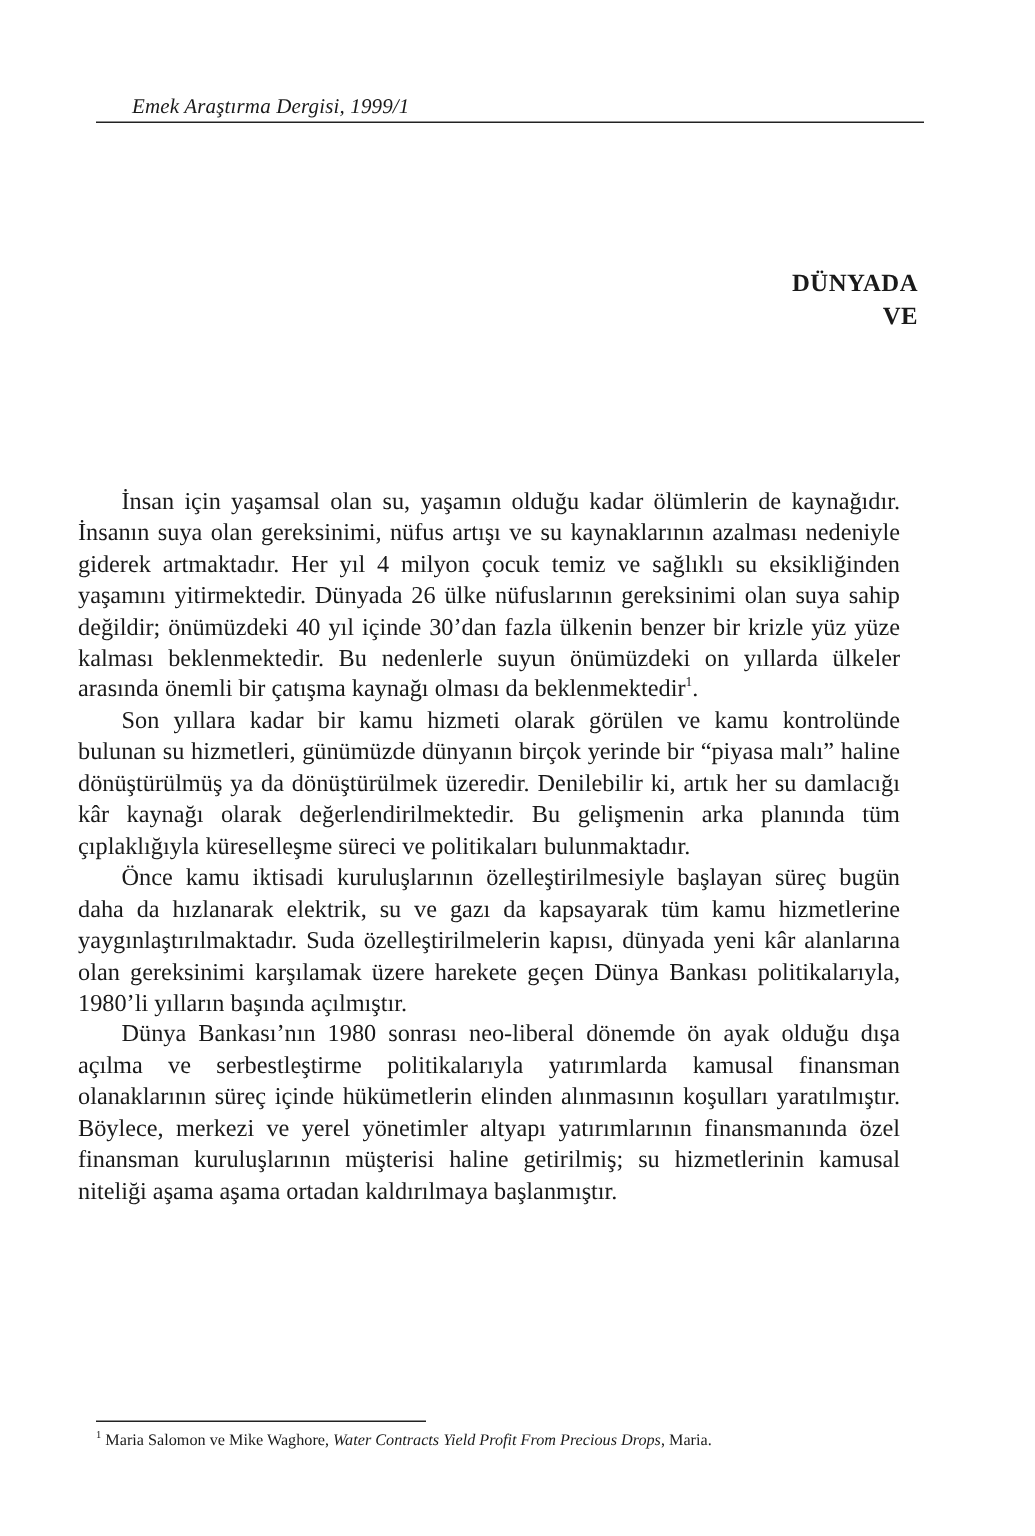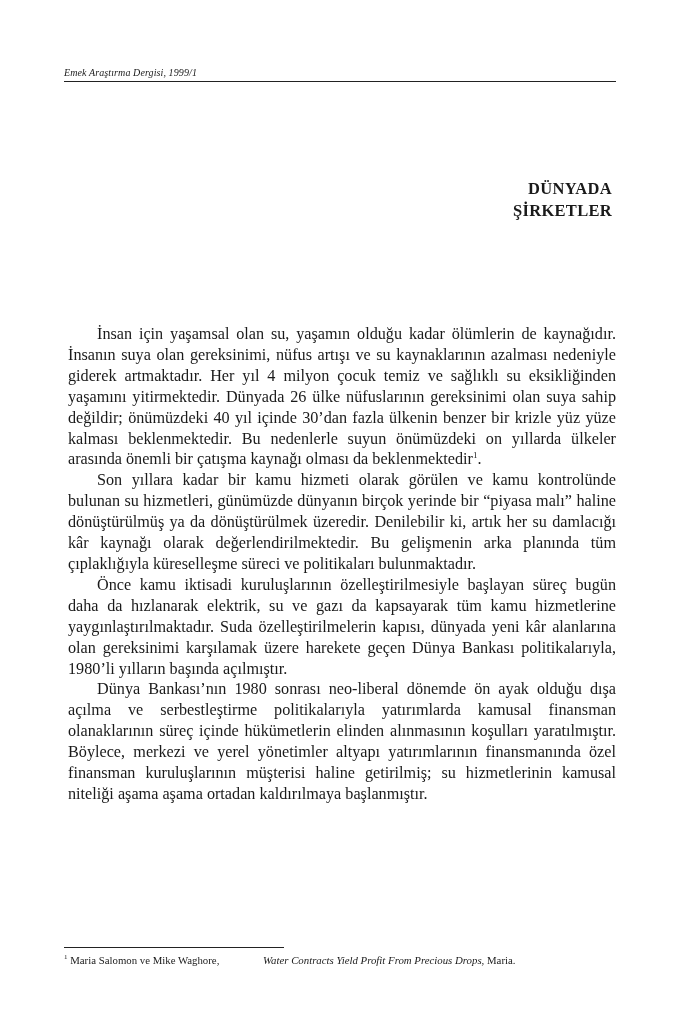--- a/index.html
+++ b/index.html
@@ -5,54 +5,54 @@
   html, body { margin: 0; padding: 0; background: #ffffff; }
   body {
     width: 690px; height: 1024px; position: relative; overflow: hidden;
     font-family: "Liberation Serif", "DejaVu Serif", serif; color: #1a1a1a;
   }
   .header {
     position: absolute; left: 64px; top: 62px; width: 552px;
     border-bottom: 1.5px solid #222;
     padding-bottom: 1px;
   }
-  .header-text { font-style: italic; font-size: 10px; letter-spacing: 0.1px; }
+  .header-text { font-style: italic; font-size: 14px; letter-spacing: 0.1px; margin-left: 24px; }
   .title {
     position: absolute; right: 78px; top: 178px;
     text-align: right; font-weight: bold; font-size: 16.5px; line-height: 21.5px;
     letter-spacing: 0.3px;
   }
   .title div { white-space: nowrap; text-align: right; }
   .body {
-    position: absolute; left: 68px; top: 324px; width: 548px;
+    position: absolute; left: 52px; top: 324px; width: 548px;
     font-size: 16.2px; line-height: 20.9px; text-align: justify;
   }
   .body p { margin: 0; text-indent: 29px; }
   .body sup { font-size: 9px; line-height: 0; vertical-align: super; }
   .fn-rule {
     position: absolute; left: 64px; top: 947px; width: 220px;
     border-top: 1.3px solid #222;
   }
   .footnote {
     position: absolute; left: 64px; top: 954px; width: 560px;
     font-size: 10.8px; white-space: nowrap;
   }
   .footnote sup { font-size: 7px; vertical-align: super; line-height: 0; }
-  .footnote i { font-style: italic; margin-left: 41px; }
+  .footnote i { font-style: italic; }
 </style>
 </head>
 <body>
 
 <div class="header">
   <span class="header-text">Emek Araştırma Dergisi, 1999/1</span>
 </div>
 
 <div class="title">
   <div>DÜNYADA</div>
-  <div>ŞİRKETLER</div>
+  <div>VE</div>
 </div>
 
 <div class="body">
   <p><span>İnsan için yaşamsal olan su, yaşamın olduğu kadar ölümlerin de kaynağıdır. İnsanın suya olan gereksinimi, nüfus artışı ve su kaynaklarının azalması nedeniyle giderek artmaktadır. Her yıl 4 milyon çocuk temiz ve sağlıklı su eksikliğinden yaşamını yitirmektedir. Dünyada 26 ülke nüfuslarının gereksinimi olan suya sahip değildir; önümüzdeki 40 yıl içinde 30’dan fazla ülkenin benzer bir krizle yüz yüze kalması beklenmektedir. Bu nedenlerle suyun önümüzdeki on yıllarda ülkeler arasında önemli bir çatışma kaynağı olması da beklenmektedir</span><sup>1</sup><span>.</span></p>
   <p>Son yıllara kadar bir kamu hizmeti olarak görülen ve kamu kontrolünde bulunan su hizmetleri, günümüzde dünyanın birçok yerinde bir “piyasa malı” haline dönüştürülmüş ya da dönüştürülmek üzeredir. Denilebilir ki, artık her su damlacığı kâr kaynağı olarak değerlendirilmektedir. Bu gelişmenin arka planında tüm çıplaklığıyla küreselleşme süreci ve politikaları bulunmaktadır.</p>
   <p>Önce kamu iktisadi kuruluşlarının özelleştirilmesiyle başlayan süreç bugün daha da hızlanarak elektrik, su ve gazı da kapsayarak tüm kamu hizmetlerine yaygınlaştırılmaktadır. Suda özelleştirilmelerin kapısı, dünyada yeni kâr alanlarına olan gereksinimi karşılamak üzere harekete geçen Dünya Bankası politikalarıyla, 1980’li yılların başında açılmıştır.</p>
   <p>Dünya Bankası’nın 1980 sonrası neo-liberal dönemde ön ayak olduğu dışa açılma ve serbestleştirme politikalarıyla yatırımlarda kamusal finansman olanaklarının süreç içinde hükümetlerin elinden alınmasının koşulları yaratılmıştır. Böylece, merkezi ve yerel yönetimler altyapı yatırımlarının finansmanında özel finansman kuruluşlarının müşterisi haline getirilmiş; su hizmetlerinin kamusal niteliği aşama aşama ortadan kaldırılmaya başlanmıştır.</p>
 </div>
 
 <div class="fn-rule"></div>

